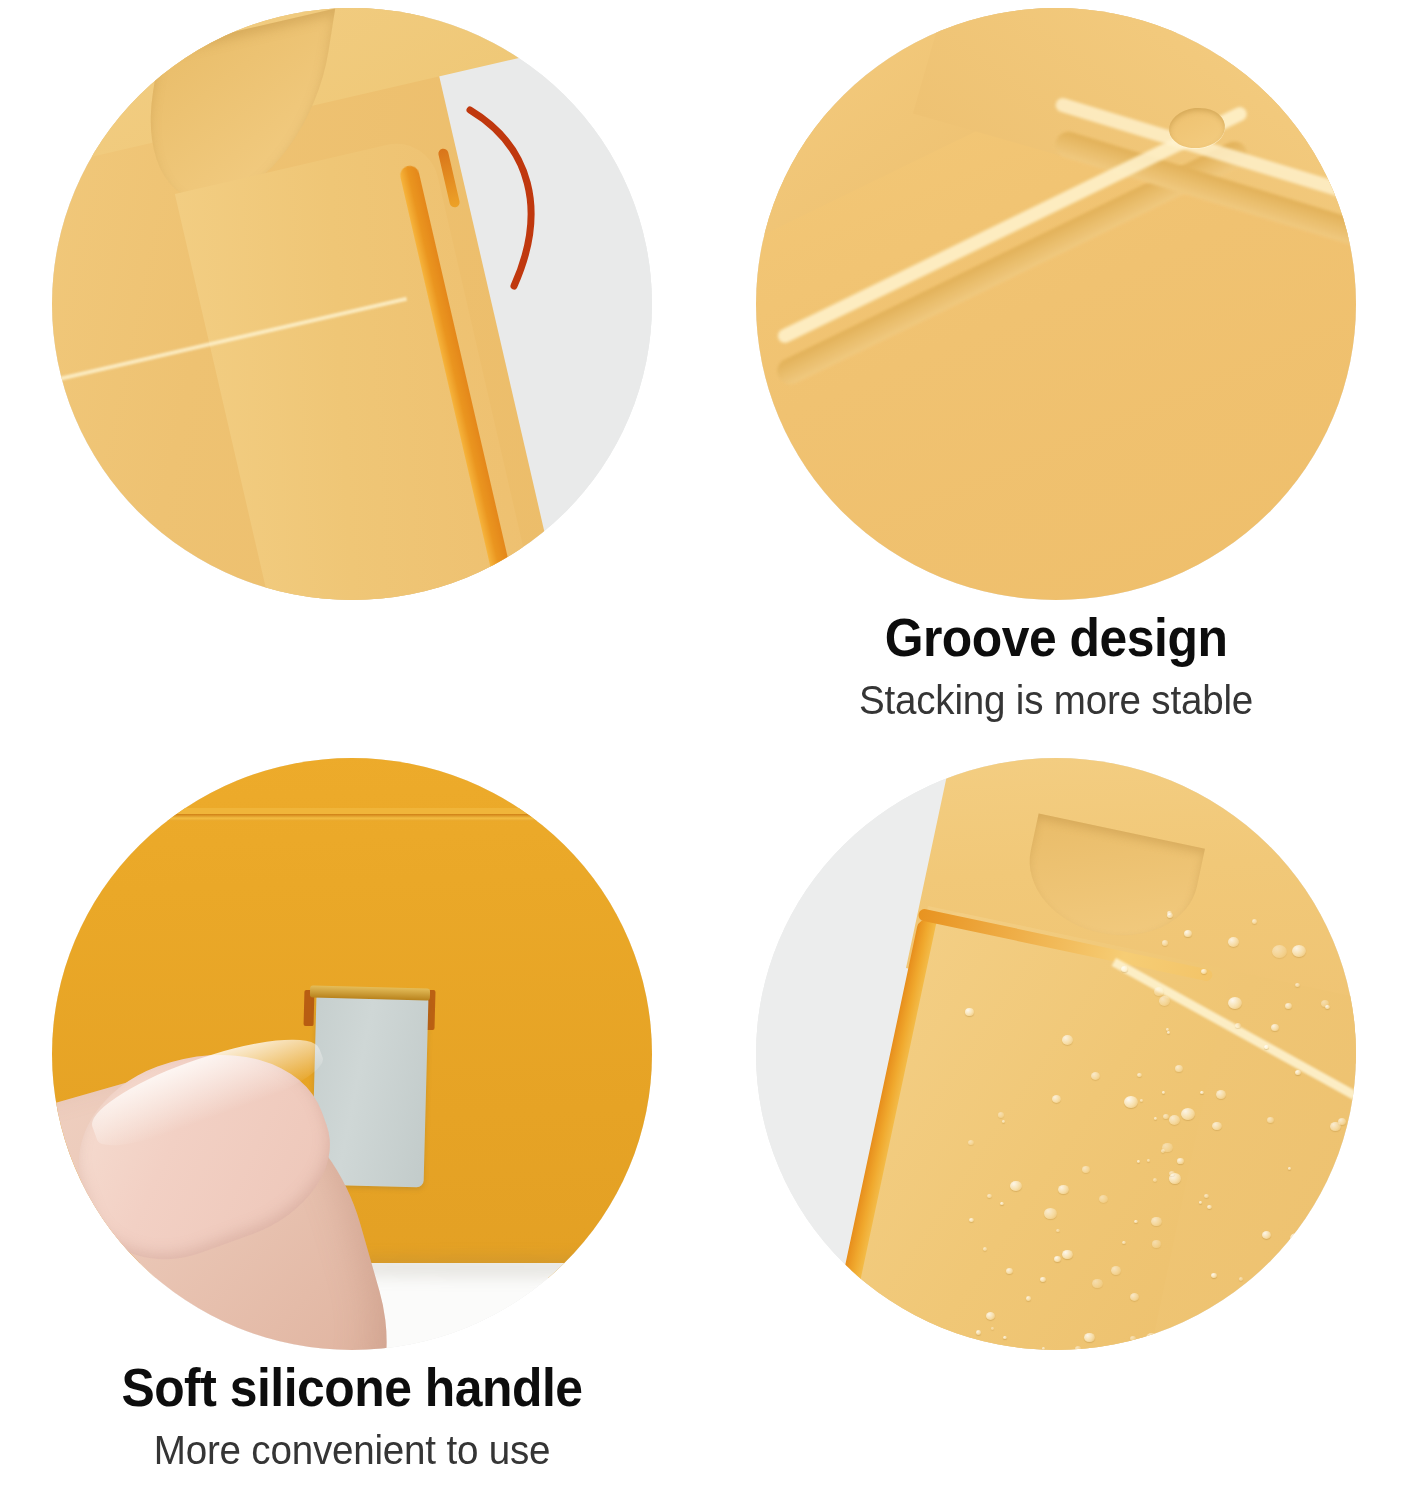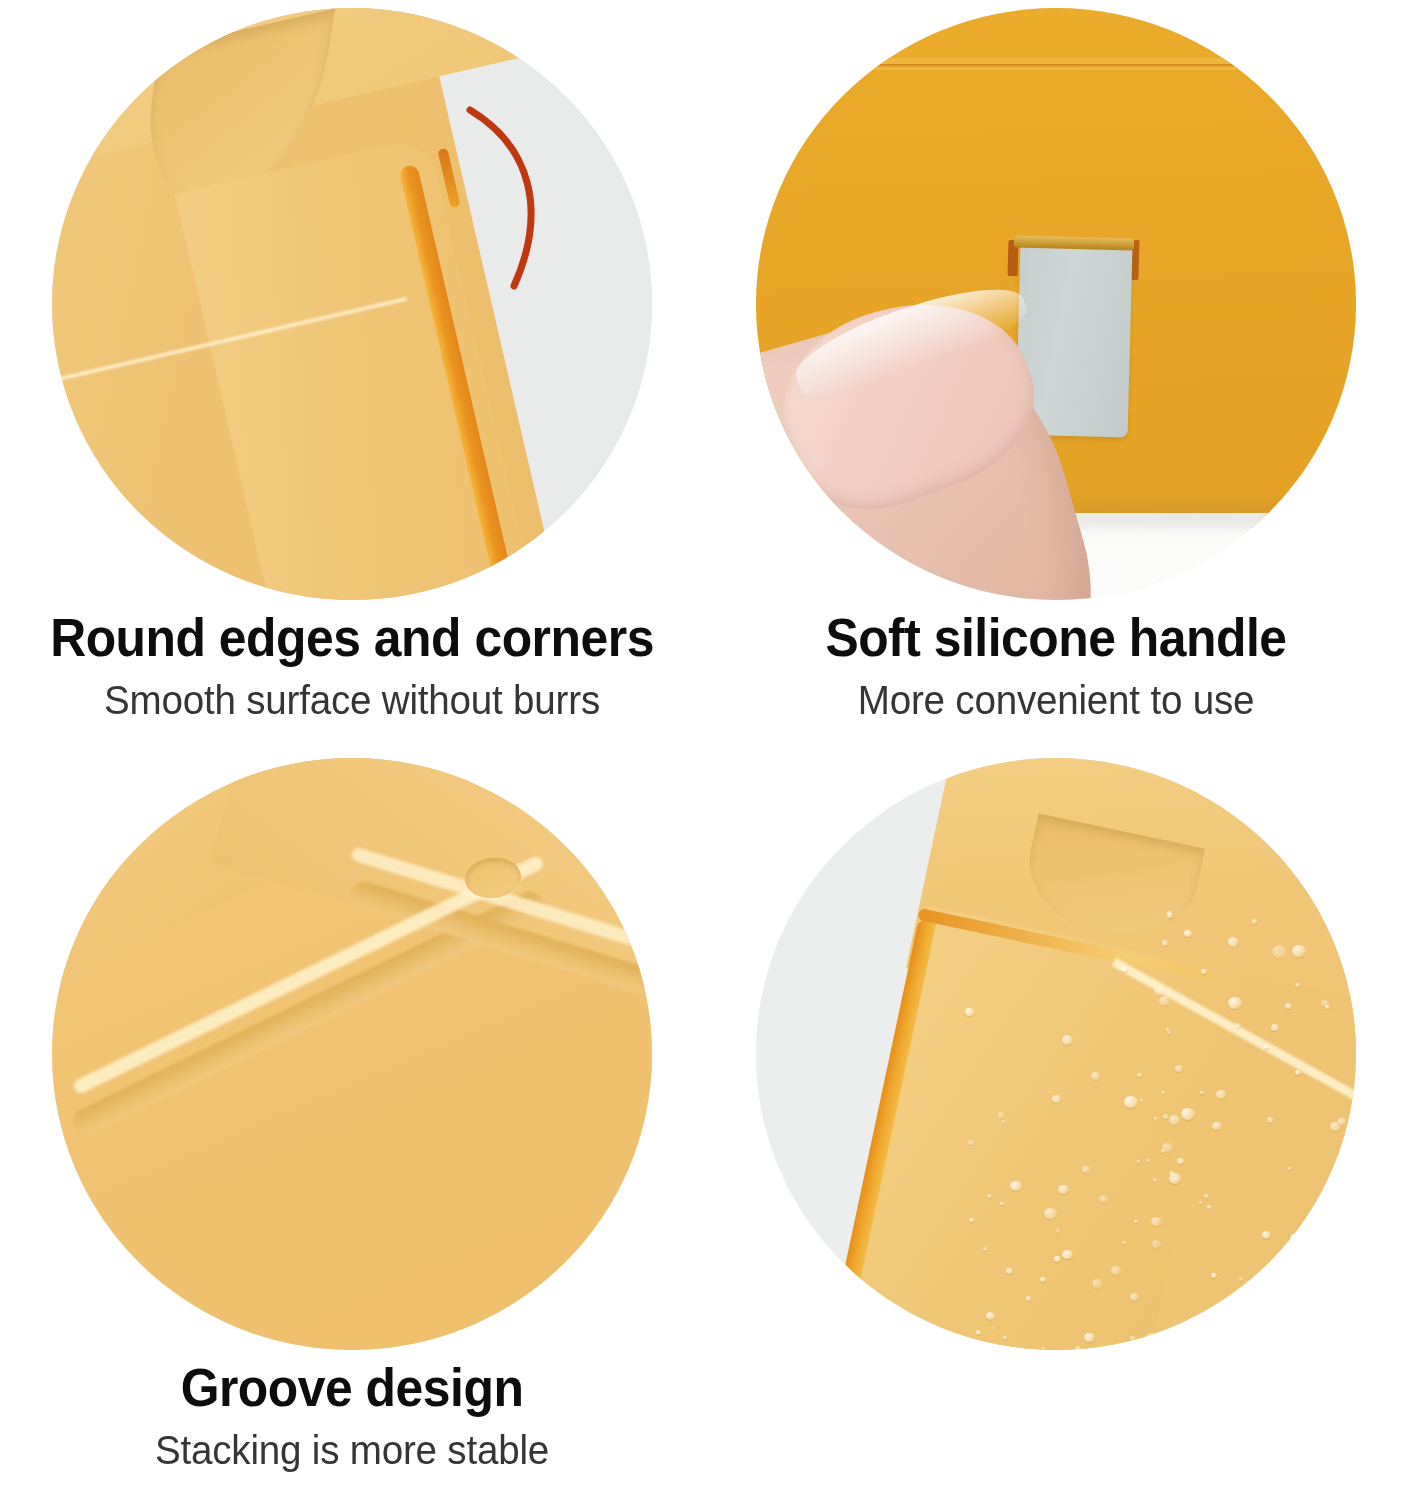--- a/index.html
+++ b/index.html
@@ -392,23 +392,37 @@
       <div class="p1-top"></div>
       <div class="p1-notch"></div>
       <div class="p1-face"></div>
       <div class="p1-line"></div>
       <div class="p1-seam2"></div>
       <div class="p1-seam"></div>
       <svg class="p1-arc" viewBox="0 0 130 200">
         <path d="M18 12 C 78 48, 96 112, 62 188" fill="none" stroke="#C0380E" stroke-width="7" stroke-linecap="round"></path>
       </svg>
     </div>
+  </div>
+
+  <div class="cell right">
+    <div class="photo">
+      <div class="p2-bg"></div>
+      <div class="p2-body"></div>
+      <div class="p2-rail"></div>
+      <div class="p2-rail2"></div>
+      <div class="p2-groove"></div>
+      <div class="p2-groove-b"></div>
+      <div class="p2-ridge"></div>
+      <div class="p2-ridge-b"></div>
+      <div class="p2-dimple"></div>
+    </div>
     <div class="caption">
-      <div class="title">Round edges and corners</div>
-      <div class="sub">Smooth surface without burrs</div>
+      <div class="title">Groove design</div>
+      <div class="sub">Stacking is more stable</div>
     </div>
   </div>
 
   <div class="cell left">
     <div class="photo">
       <div class="p3-bg"></div>
       <div class="p3-box"></div>
       <div class="p3-lidgap"></div>
       <div class="p3-lidline"></div>
       <div class="p3-ground"></div>
@@ -419,38 +433,20 @@
         <div class="tab-main"></div>
         <div class="tab-top"></div>
       </div>
       <div class="p3-thumb"></div>
       <div class="p3-nail"></div>
       <div class="p3-nailtip"></div>
     </div>
     <div class="caption">
       <div class="title">Soft silicone handle</div>
       <div class="sub">More convenient to use</div>
-    </div>
-  </div>
-
-  <div class="cell right">
-    <div class="photo">
-      <div class="p2-bg"></div>
-      <div class="p2-body"></div>
-      <div class="p2-rail"></div>
-      <div class="p2-rail2"></div>
-      <div class="p2-groove"></div>
-      <div class="p2-groove-b"></div>
-      <div class="p2-ridge"></div>
-      <div class="p2-ridge-b"></div>
-      <div class="p2-dimple"></div>
-    </div>
-    <div class="caption">
-      <div class="title">Groove design</div>
-      <div class="sub">Stacking is more stable</div>
     </div>
   </div>
 
   <div class="cell right">
     <div class="photo">
       <div class="p4-bg"></div>
       <div class="p4-lid"></div>
       <div class="p4-notch"></div>
       <div class="p4-body"></div>
       <div class="p4-front"></div>

